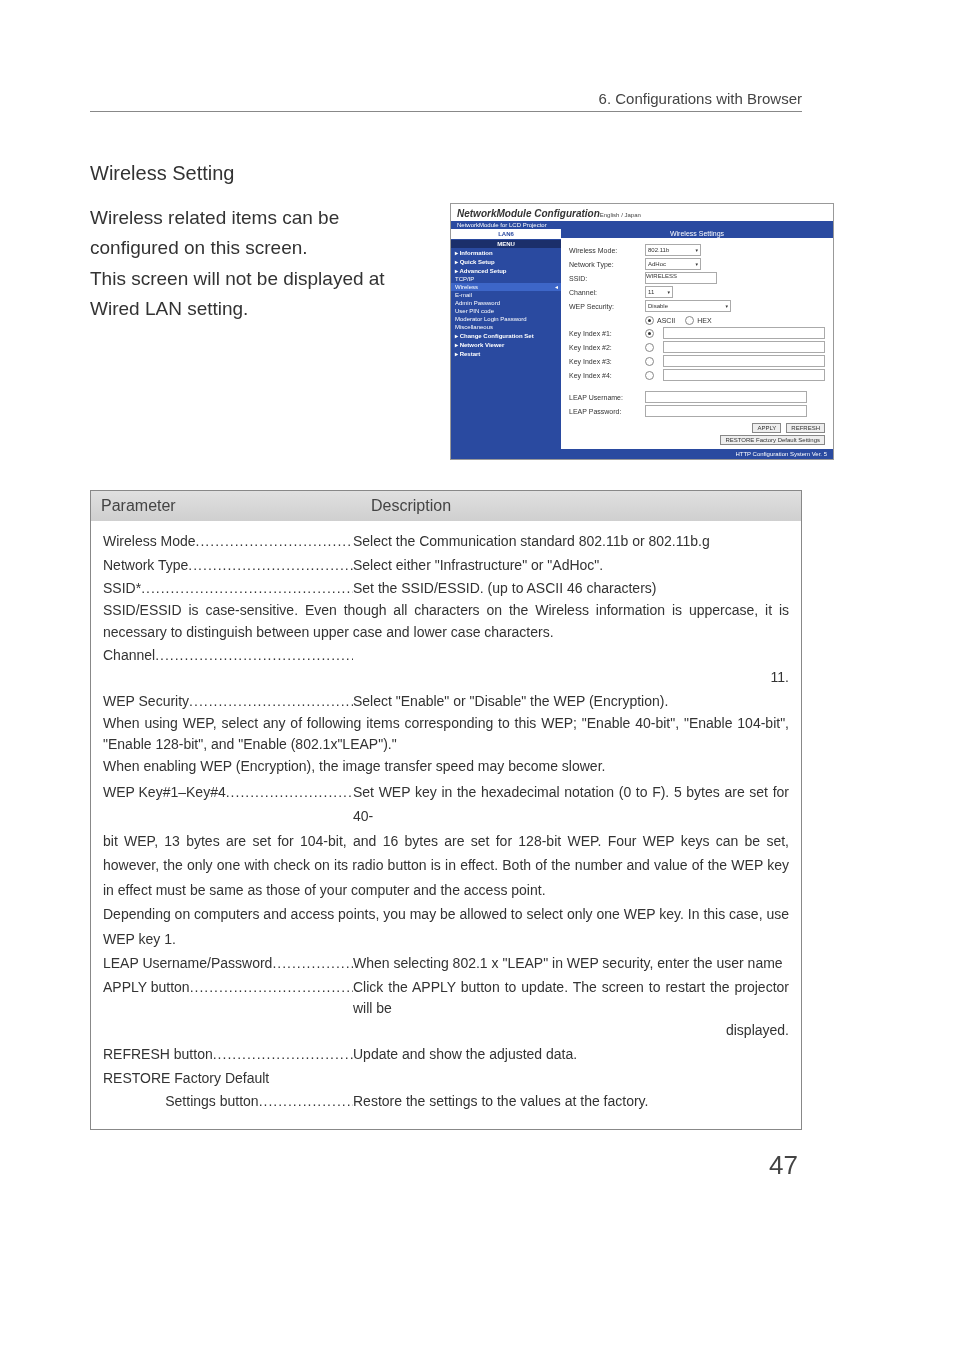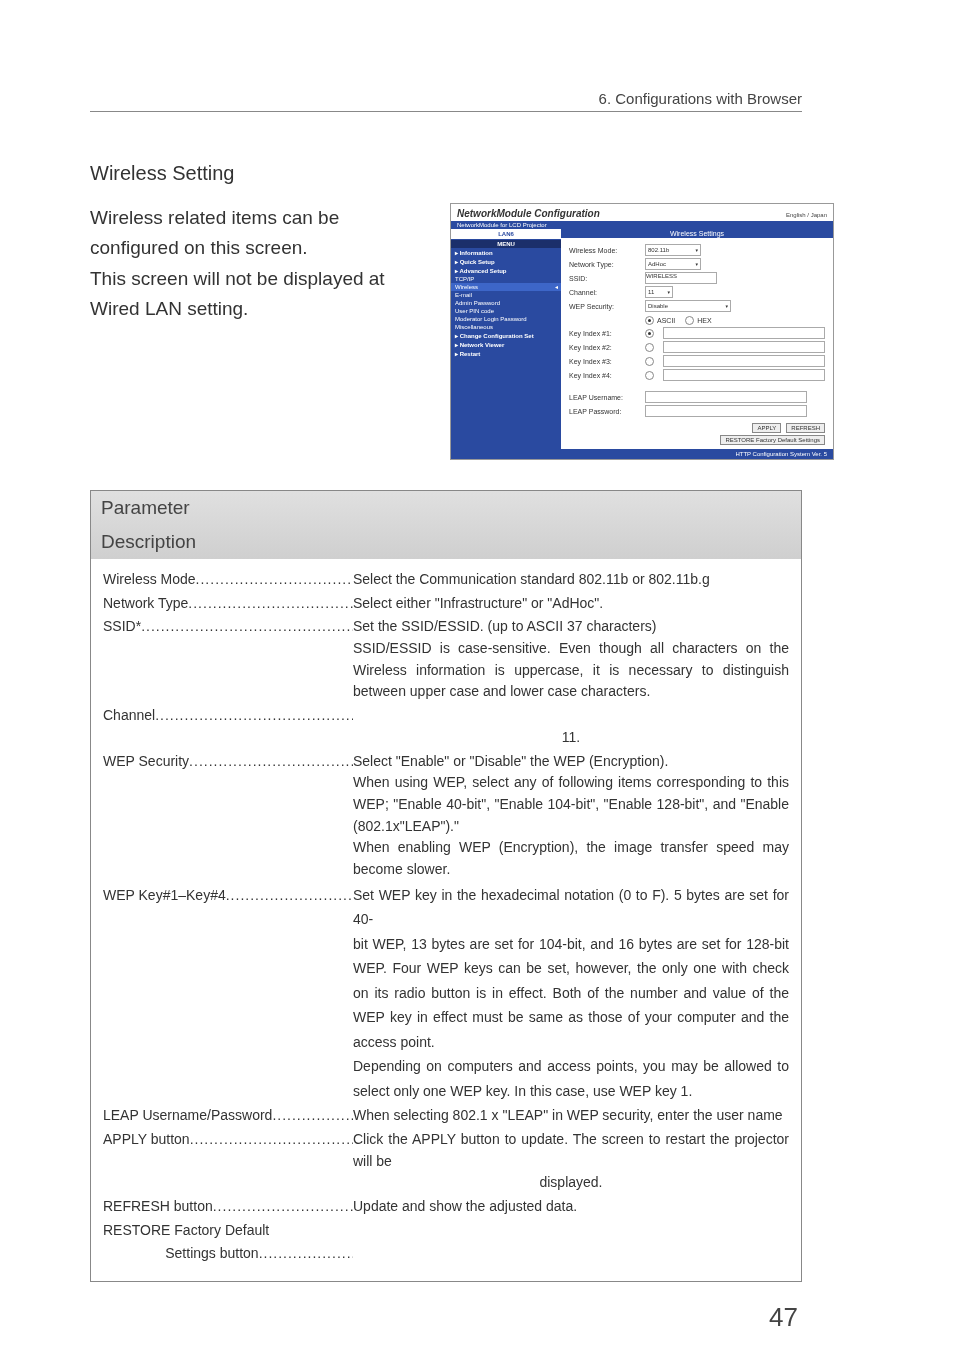--- a/index.html
+++ b/index.html
@@ -46,21 +46,21 @@
     color: #333;
   }
   .screenshot {
     flex: 1;
     border: 1px solid #999;
     background: #fff;
     font-size: 7px;
   }
   .shot-top {
     display: flex;
-    justify-content: space-between;
+    justify-content: flex-start;
     padding: 4px 6px 2px 6px;
     align-items: baseline;
   }
   .shot-top-title { font-style: italic; font-weight: bold; font-size: 10px; color:#333; }
   .shot-top-right { font-size: 6px; color:#444; }
   .shot-sub {
     background: #2a4aa0;
     color: #fff;
     font-size: 6px;
     padding: 1px 6px;
@@ -118,38 +118,36 @@
   .shot-footer { background:#2a4aa0; color:#fff; text-align:right; font-size:6px; padding:2px 6px; }
 
   
   .param-box {
     border: 1px solid #888;
     margin-top: 4px;
   }
   .param-head {
     display:flex;
     background: linear-gradient(#e0e0e0, #cfcfcf);
-    font-size: 19px;
+    font-size: 16px;
     color:#444;
-    flex-direction:column;
   }
   .param-head .c1 { width: 250px; padding: 6px 10px; }
   .param-head .c2 { flex:1; padding: 6px 10px; }
   .param-body {
     padding: 10px 12px 14px 12px;
     font-size: 14px;
     line-height: 1.55;
     color:#333;
   }
   .entry { margin-bottom: 2px; }
   .cont {
-    margin-left: 250px;
     text-align: justify;
   }
-  .cont.left { text-align: center; }
+  .cont.left { text-align: right; }
   .entry .firstline {
     display:flex;
     align-items: baseline;
     justify-content: space-between;
   }
   .firstline .namecol {
     flex: 0 0 250px;
     display:flex;
     overflow:hidden;
   }
@@ -311,21 +309,21 @@
             </div>
             <div class="desccol">Select either "Infrastructure" or "AdHoc".</div>
           </div>
         </div>
         <div class="entry">
           <div class="firstline">
             <div class="namecol">
               <span style="white-space: pre;">SSID*</span>
               <span class="dots"> ........................................................................................................................................................................................................</span>
             </div>
-            <div class="desccol">Set the SSID/ESSID. (up to ASCII 37 characters)</div>
+            <div class="desccol">Set the SSID/ESSID. (up to ASCII 46 characters)</div>
           </div>
           <div class="cont">SSID/ESSID is case-sensitive. Even though all characters on the Wireless information is uppercase, it is necessary to distinguish between upper case and lower case characters.</div>
         </div>
         <div class="entry">
           <div class="firstline">
             <div class="namecol">
               <span style="white-space: pre;">Channel</span>
               <span class="dots"> ........................................................................................................................................................................................................</span>
             </div>
           </div>
@@ -383,19 +381,20 @@
         </div>
         <div class="entry">
           <div>RESTORE Factory Default</div>
         </div>
         <div class="entry">
           <div class="firstline">
             <div class="namecol" style="flex: 0 0 250px;">
               <span style="white-space: pre;">                Settings button</span>
               <span class="dots"> ........................................................................................................................................................................................................</span>
             </div>
+            <div class="desccol">Restore the settings to the values at the factory.</div>
           </div>
         </div>
       </div>
   </div>
 
   <div class="pagenum">47</div>
 </div>
 
 </body></html>

